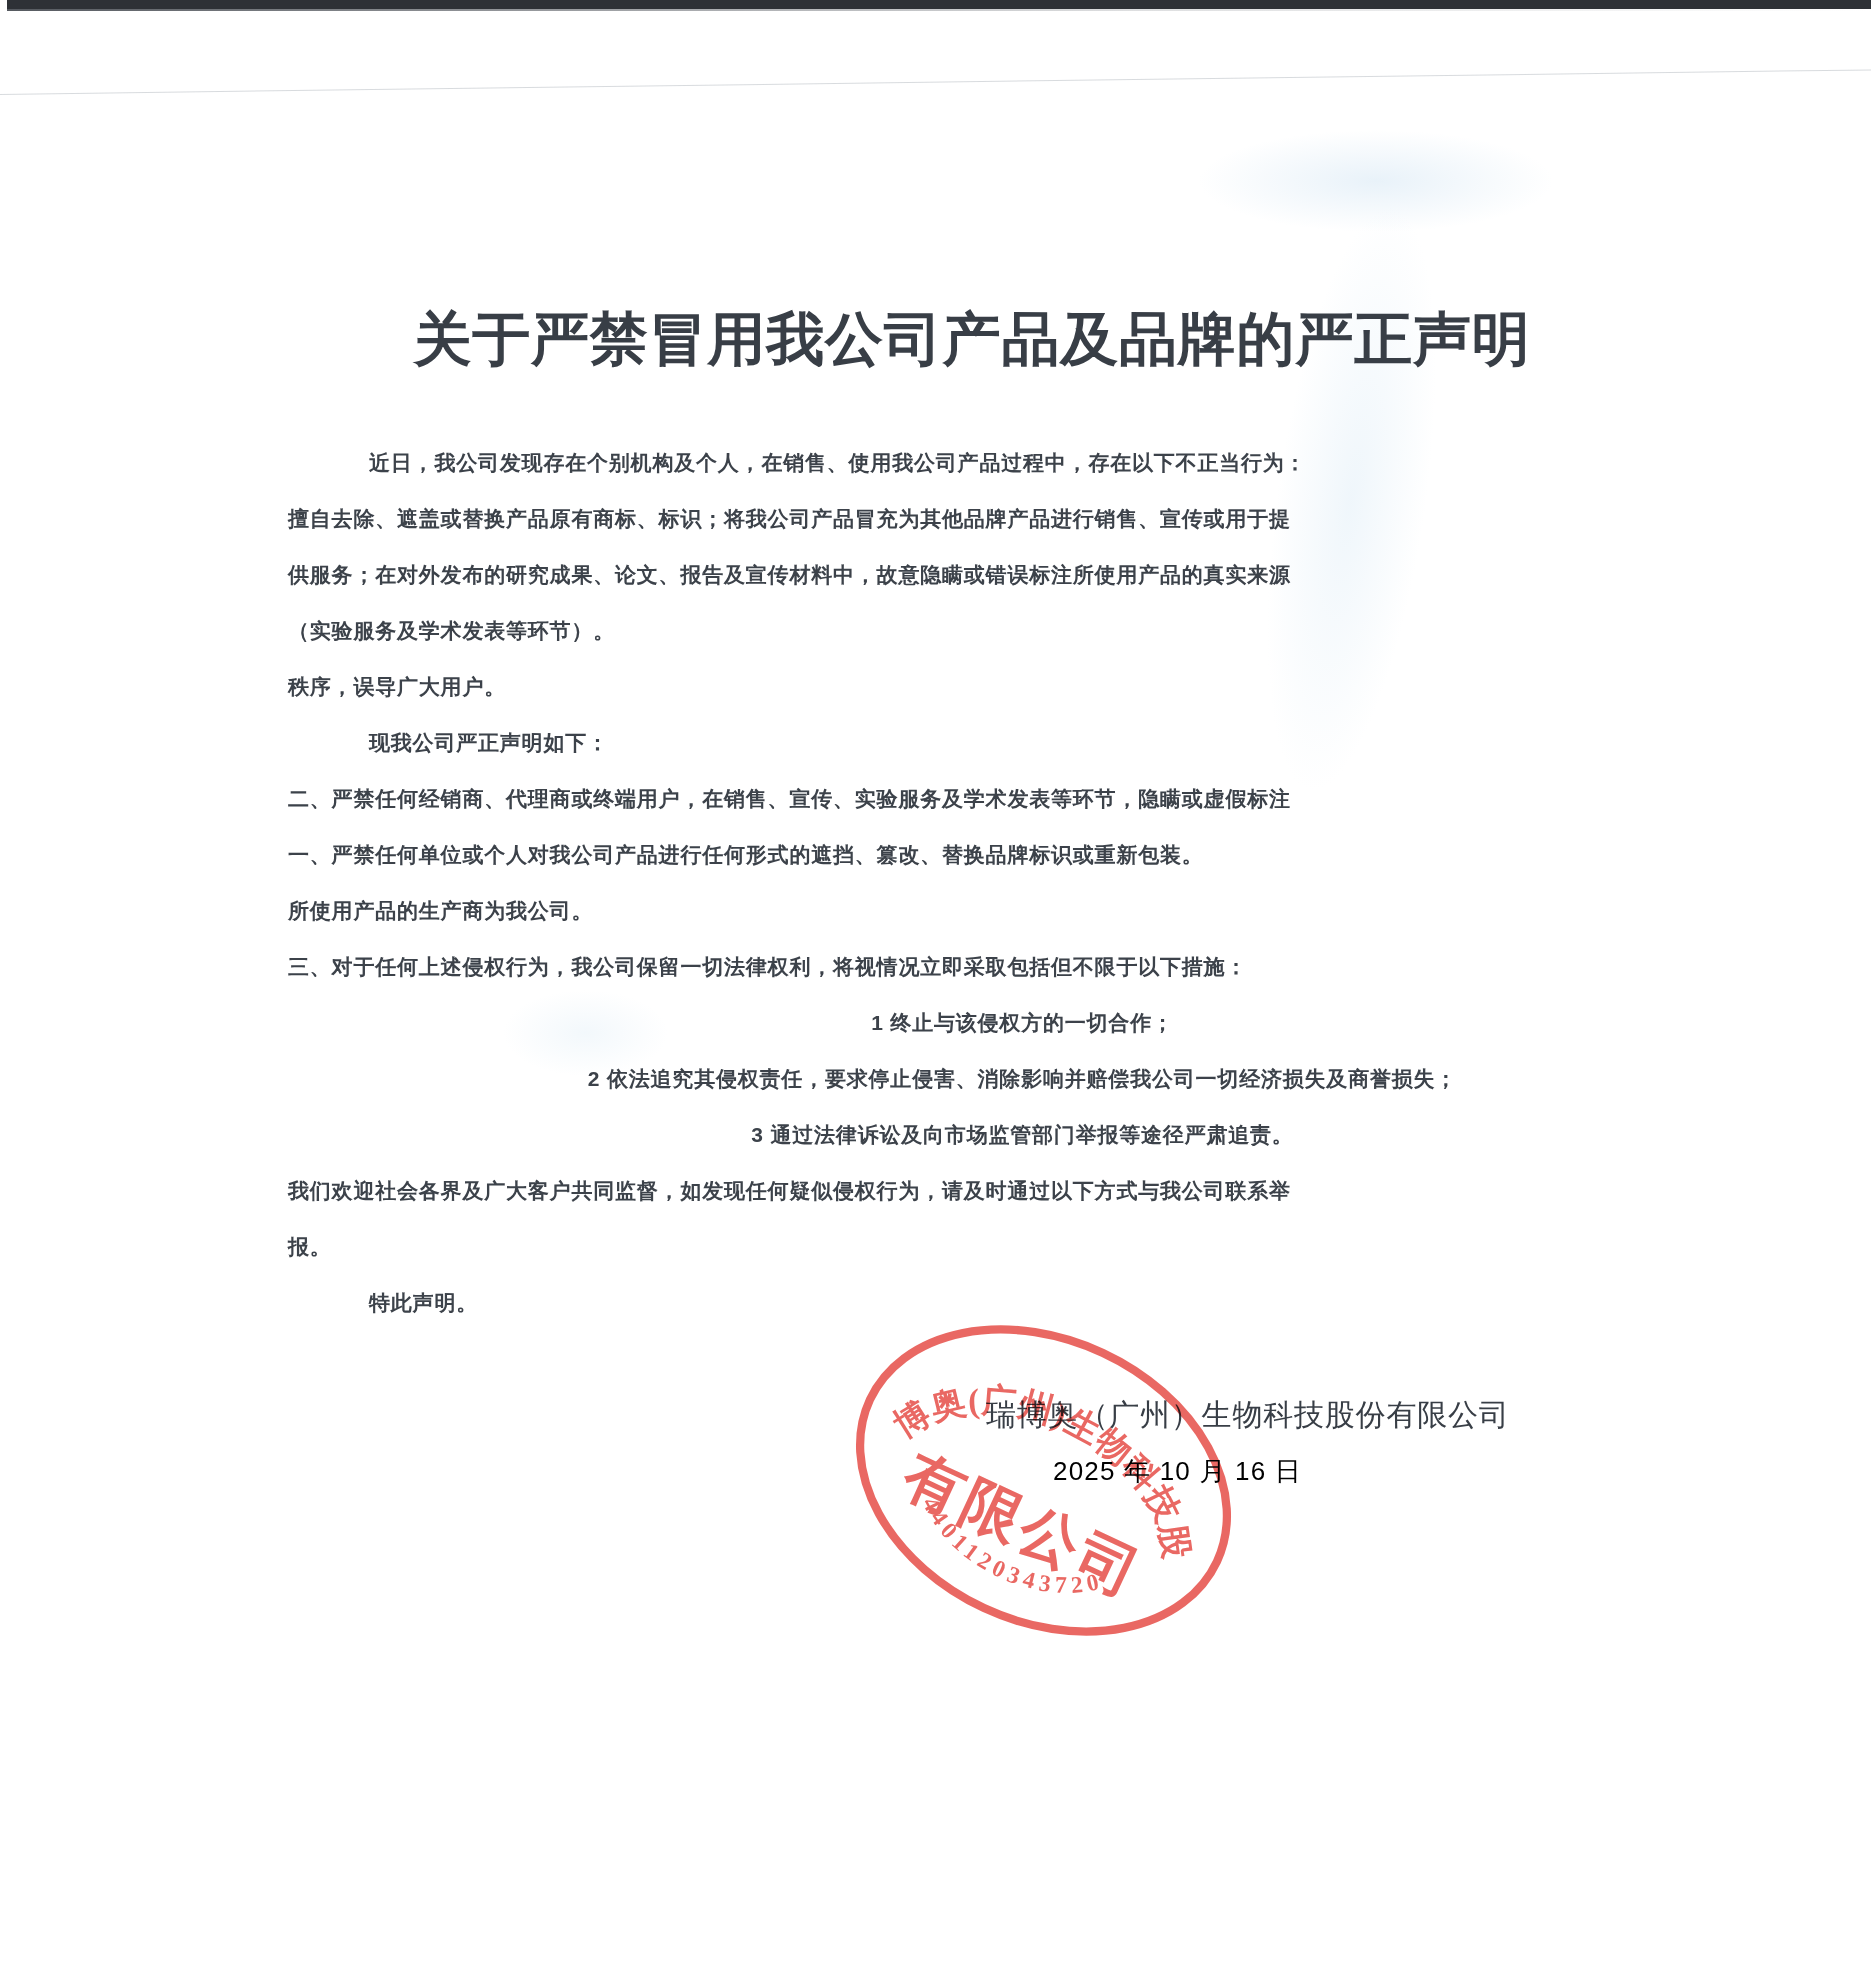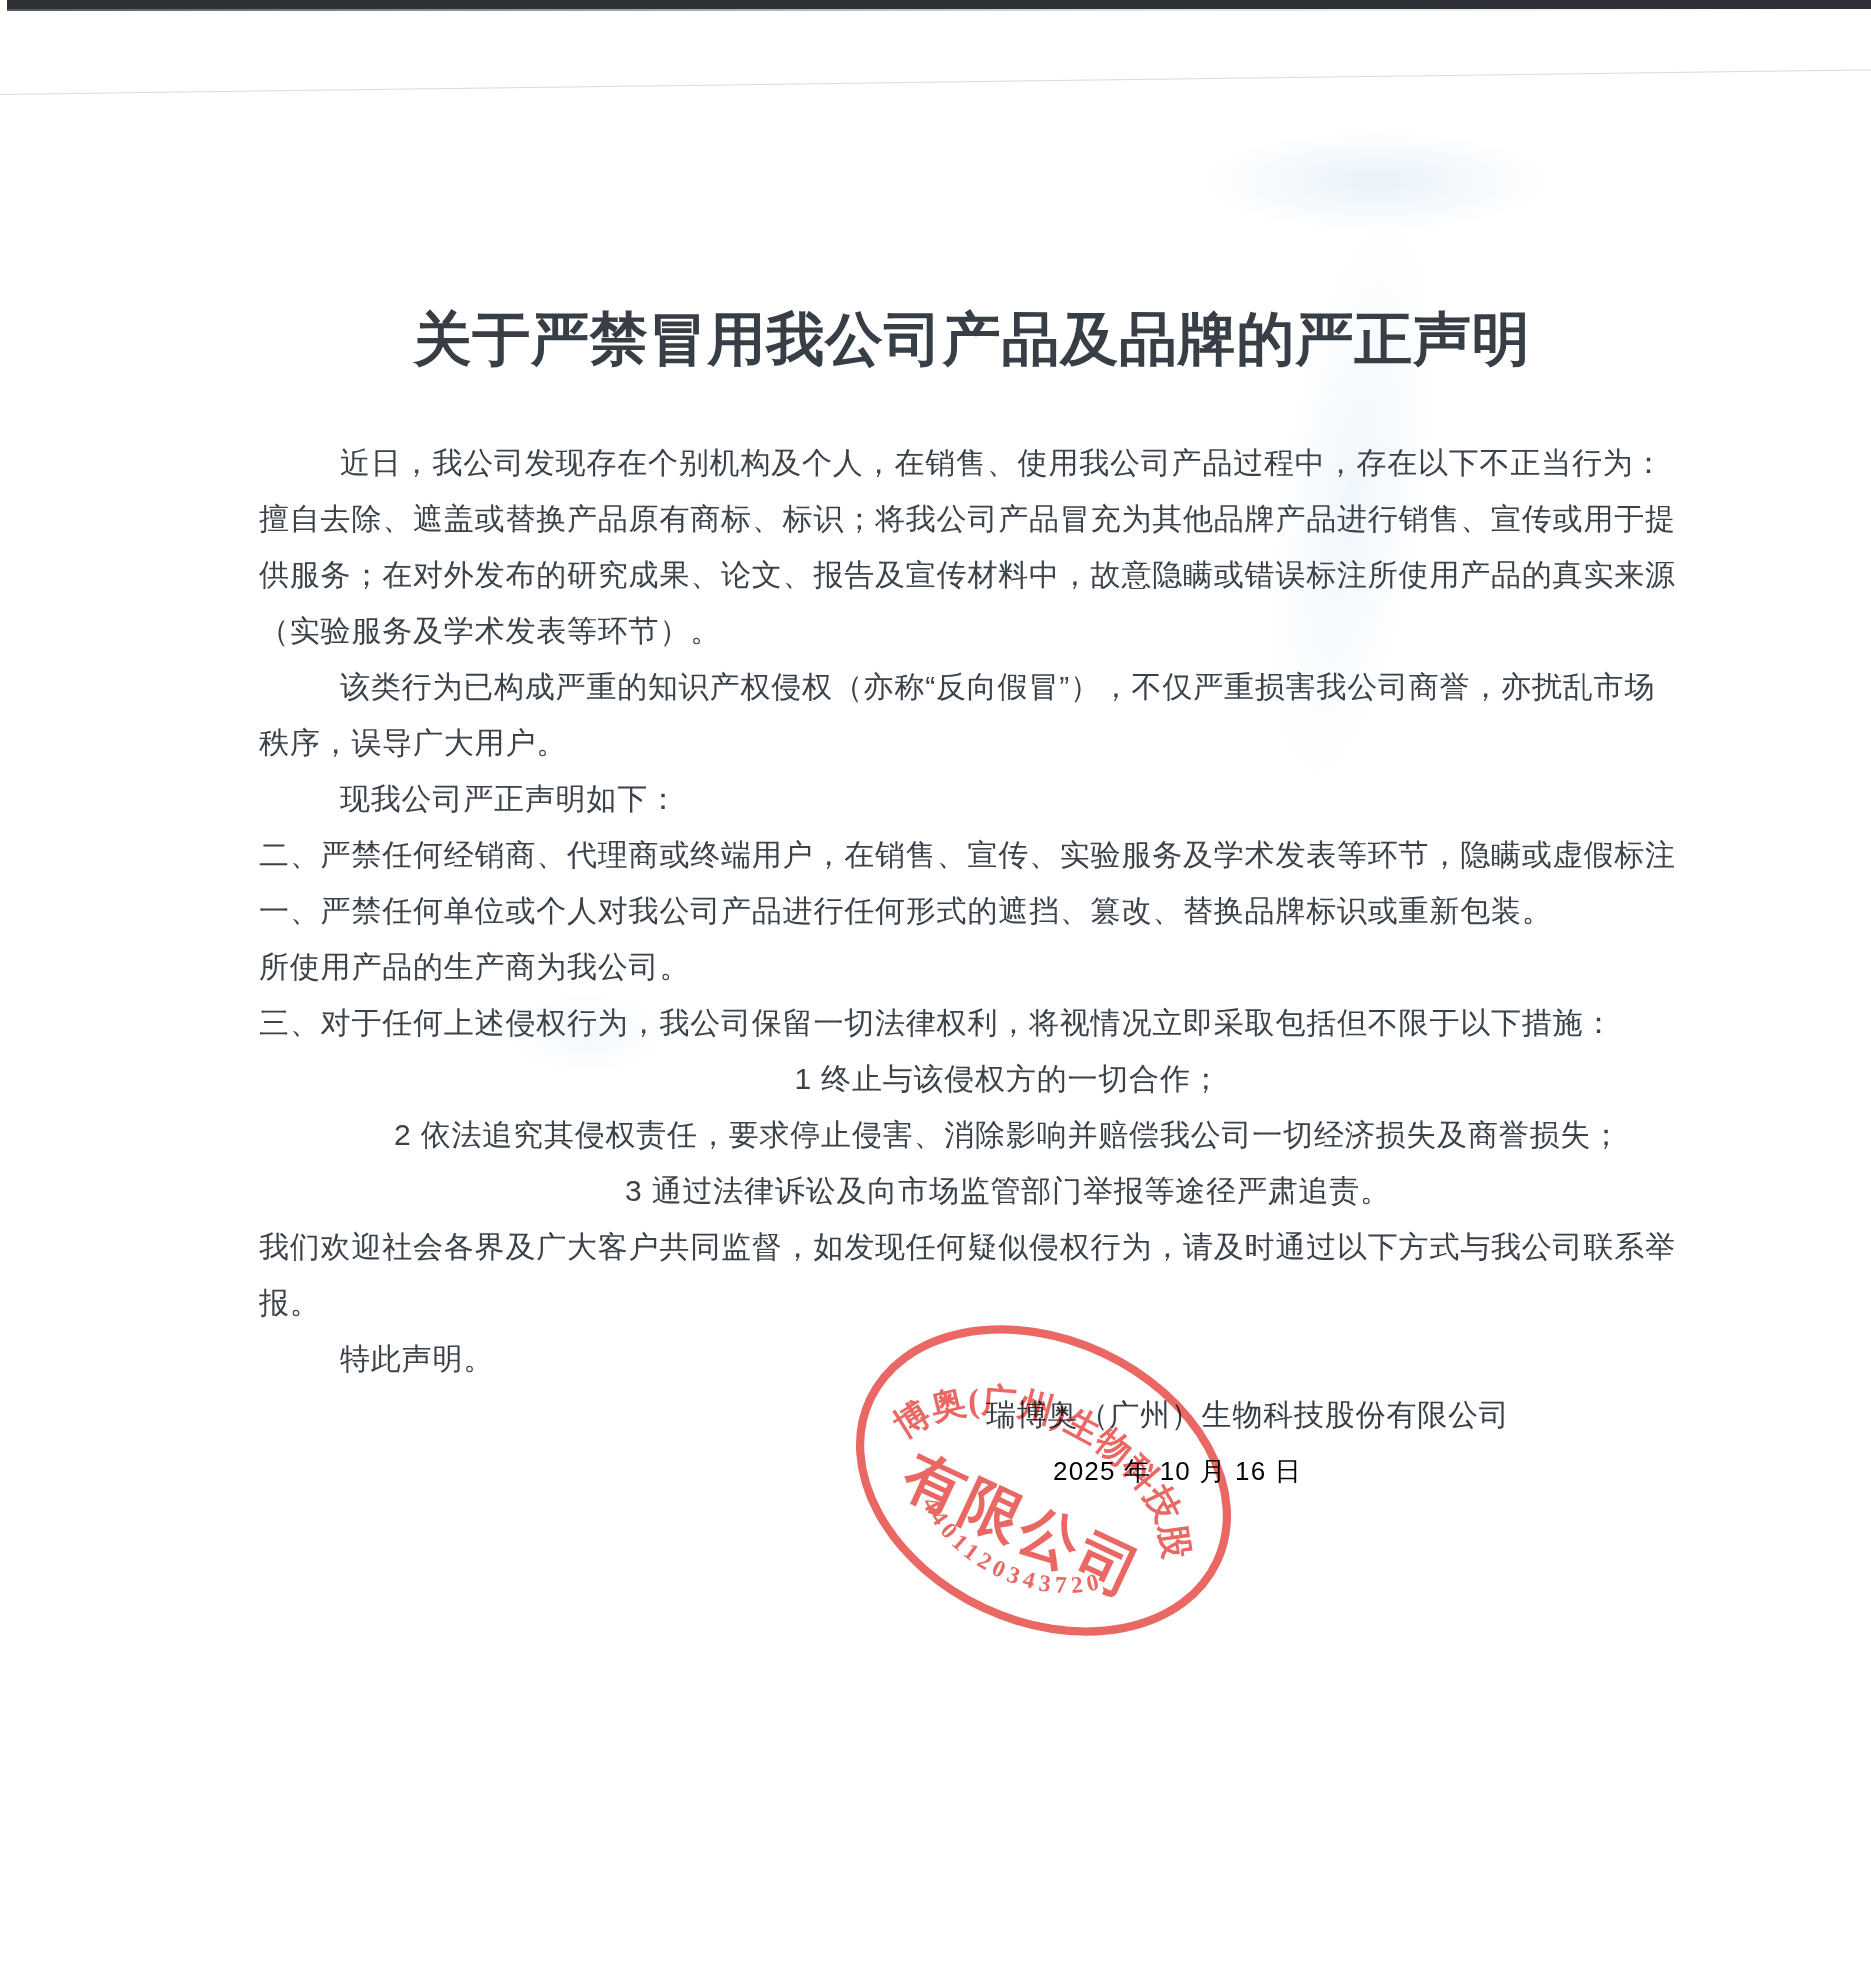--- a/index.html
+++ b/index.html
@@ -24,22 +24,22 @@
     background:radial-gradient(closest-side,rgba(214,232,244,.30),rgba(214,232,244,0));}
 
   
   .doc-title{
     position:absolute;left:83px;right:11px;top:301px;
     text-align:center;font-size:58px;font-weight:700;color:#383e46;
     letter-spacing:0.8px;white-space:nowrap;
   }
   .doc-body{position:absolute;left:259px;top:435px;width:1383px;color:#3c424a;}
   .doc-line{
-    height:56px;line-height:56px;font-size:30px;letter-spacing:0.8px;
-    white-space:nowrap;font-weight:400;
+    height:56px;line-height:56px;font-size:21px;letter-spacing:0.8px;
+    white-space:nowrap;font-weight:700;margin-left:29px;
   }
   .ind2{padding-left:81px;}
   .ind3{padding-left:115px;text-align:center;}
 
   .sig-company{
     position:absolute;left:986px;top:1387px;height:56px;line-height:56px;
     font-size:30px;color:#383e46;letter-spacing:0.8px;white-space:nowrap;
   }
   .sig-date{
     position:absolute;left:1053px;top:1443px;height:56px;line-height:56px;
@@ -61,21 +61,20 @@
   <div class="smudge b"></div>
   <div class="smudge c"></div>
 
   <div class="doc-title">关于严禁冒用我公司产品及品牌的严正声明</div>
 
   <div class="doc-body">
     <div class="doc-line ind2">近日，我公司发现存在个别机构及个人，在销售、使用我公司产品过程中，存在以下不正当行为：</div>
     <div class="doc-line">擅自去除、遮盖或替换产品原有商标、标识；将我公司产品冒充为其他品牌产品进行销售、宣传或用于提</div>
     <div class="doc-line">供服务；在对外发布的研究成果、论文、报告及宣传材料中，故意隐瞒或错误标注所使用产品的真实来源</div>
     <div class="doc-line">（实验服务及学术发表等环节）。</div>
-    <div class="doc-line ind2">该类行为已构成严重的知识产权侵权（亦称“反向假冒”），不仅严重损害我公司商誉，亦扰乱市场</div>
     <div class="doc-line">秩序，误导广大用户。</div>
     <div class="doc-line ind2">现我公司严正声明如下：</div>
     <div class="doc-line">二、严禁任何经销商、代理商或终端用户，在销售、宣传、实验服务及学术发表等环节，隐瞒或虚假标注</div>
     <div class="doc-line">一、严禁任何单位或个人对我公司产品进行任何形式的遮挡、篡改、替换品牌标识或重新包装。</div>
     <div class="doc-line">所使用产品的生产商为我公司。</div>
     <div class="doc-line">三、对于任何上述侵权行为，我公司保留一切法律权利，将视情况立即采取包括但不限于以下措施：</div>
     <div class="doc-line ind3">1 终止与该侵权方的一切合作；</div>
     <div class="doc-line ind3">2 依法追究其侵权责任，要求停止侵害、消除影响并赔偿我公司一切经济损失及商誉损失；</div>
     <div class="doc-line ind3">3 通过法律诉讼及向市场监管部门举报等途径严肃追责。</div>
     <div class="doc-line">我们欢迎社会各界及广大客户共同监督，如发现任何疑似侵权行为，请及时通过以下方式与我公司联系举</div>

